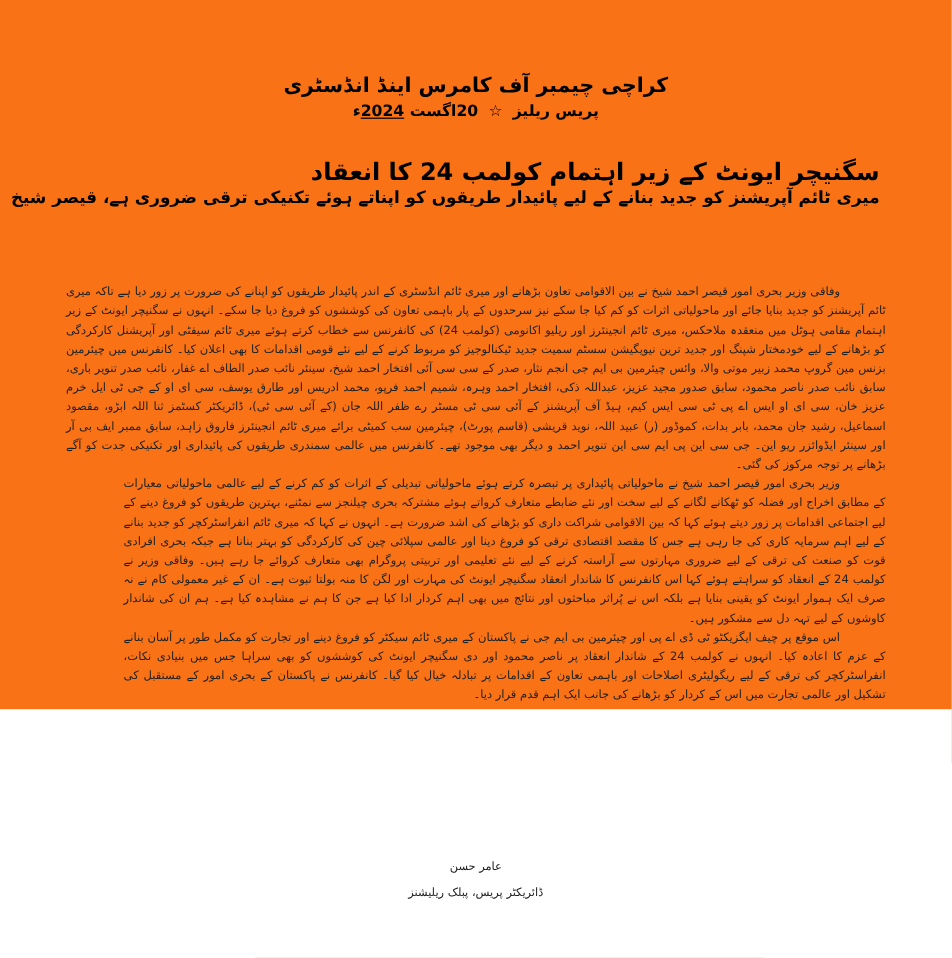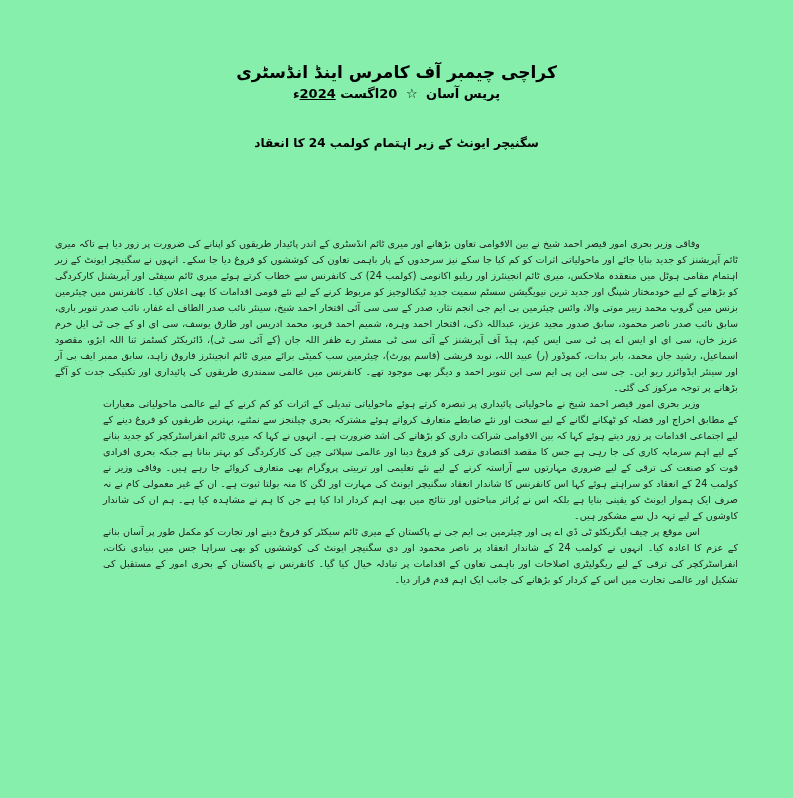--- a/index.html
+++ b/index.html
@@ -1,33 +1,33 @@
 <!DOCTYPE html>
 <html><head>
 <meta charset="utf-8">
 <style>
   html, body { margin: 0; padding: 0; background: #ffffff; }
   body { width: 793px; height: 798px; position: relative; overflow: hidden; color: #111; }
-  .page { position: absolute; left: 0; top: 0; width: 793px; height: 798px; background: #86efac; }
+  .page { position: absolute; left: 0; top: 0; width: 793px; height: 591px; background: #f97316; }
   .rtl { direction: rtl; unicode-bidi: embed; }
   .org-title {
     position: absolute; top: 62px; left: 0; width: 793px; text-align: center;
     font-family: "DejaVu Sans", sans-serif; font-weight: bold; font-size: 17px; color: #000;
   }
   .release-line {
     position: absolute; top: 86px; left: 0; width: 793px; text-align: center;
     font-family: "DejaVu Sans", sans-serif; font-weight: bold; font-size: 13px; color: #000;
   }
   .release-line .year { text-decoration: underline; text-align: center; }
   .release-line .star { font-weight: normal; margin: 0 4px; }
   .headline-block {
     position: absolute; top: 132px; left: 60px; width: 673px; text-align: center;
     font-family: "DejaVu Sans", sans-serif; font-weight: bold; color: #000;
   }
-  .headline-1 { font-size: 12px; line-height: 22px; }
+  .headline-1 { font-size: 20px; line-height: 22px; text-align: right; }
   .headline-2 { font-size: 14px; line-height: 22px; white-space: nowrap; }
   .headline-3 { font-size: 14px; line-height: 22px; }
   .body {
     position: absolute; top: 236px; left: 55px; width: 683px;
     font-family: "DejaVu Sans", sans-serif; font-size: 9.6px; line-height: 16px; color: #222;
     text-align: justify; text-align-last: right;
   }
   .body p { margin: 0 0 0 0; text-indent: 0; }
   .body p.indent { text-indent: 38px; }
   .body p + p { margin-top: 0; margin-left: 48px; }
@@ -37,30 +37,35 @@
   }
 </style>
 </head>
 <body>
 
 <div class="page">
 
   <div class="org-title rtl">کراچی چیمبر آف کامرس اینڈ انڈسٹری</div>
 
   <div class="release-line rtl">
-    <span>پریس آسان</span>
+    <span>پریس ریلیز</span>
     <span class="star">☆</span>
     <span>20اگست</span>
     <span class="year">2024</span><span>ء</span>
   </div>
 
   <div class="headline-block rtl">
     <div class="headline-1">سگنیچر ایونٹ کے زیر اہتمام کولمب 24 کا انعقاد</div>
+    <div class="headline-2">میری ٹائم آپریشنز کو جدید بنانے کے لیے پائیدار طریقوں کو اپناتے ہوئے تکنیکی ترقی ضروری ہے، قیصر شیخ</div>
   </div>
 
   <div class="body rtl">
     <p class="indent">وفاقی وزیر بحری امور قیصر احمد شیخ نے بین الاقوامی تعاون بڑھانے اور میری ٹائم انڈسٹری کے اندر پائیدار طریقوں کو اپنانے کی ضرورت پر زور دیا ہے تاکہ میری ٹائم آپریشنز کو جدید بنایا جائے اور ماحولیاتی اثرات کو کم کیا جا سکے نیز سرحدوں کے پار باہمی تعاون کی کوششوں کو فروغ دیا جا سکے۔ انہوں نے سگنیچر ایونٹ کے زیر اہتمام مقامی ہوٹل میں منعقدہ ملاحکس، میری ٹائم انجینئرز اور ریلیو اکانومی (کولمب 24) کی کانفرنس سے خطاب کرتے ہوئے میری ٹائم سیفٹی اور آپریشنل کارکردگی کو بڑھانے کے لیے خودمختار شپنگ اور جدید ترین نیویگیشن سسٹم سمیت جدید ٹیکنالوجیز کو مربوط کرنے کے لیے نئے قومی اقدامات کا بھی اعلان کیا۔ کانفرنس میں چیئرمین بزنس مین گروپ محمد زبیر موتی والا، وائس چیئرمین بی ایم جی انجم نثار، صدر کے سی سی آئی افتخار احمد شیخ، سینئر نائب صدر الطاف اے غفار، نائب صدر تنویر باری، سابق نائب صدر ناصر محمود، سابق صدور مجید عزیز، عبداللہ ذکی، افتخار احمد وہرہ، شمیم احمد فرپو، محمد ادریس اور طارق یوسف، سی ای او کے جی ٹی ایل خرم عزیز خان، سی ای او ایس اے پی ٹی سی ایس کیم، ہیڈ آف آپریشنز کے آئی سی ٹی مسٹر رے ظفر اللہ جان (کے آئی سی ٹی)، ڈائریکٹر کسٹمز ثنا اللہ ابڑو، مقصود اسماعیل، رشید جان محمد، بابر بدات، کموڈور (ر) عبید اللہ، نوید قریشی (قاسم پورٹ)، چیئرمین سب کمیٹی برائے میری ٹائم انجینئرز فاروق زاہد، سابق ممبر ایف بی آر اور سینئر ایڈوائزر ریو این۔ جی سی این پی ایم سی این تنویر احمد و دیگر بھی موجود تھے۔ کانفرنس میں عالمی سمندری طریقوں کی پائیداری اور تکنیکی جدت کو آگے بڑھانے پر توجہ مرکوز کی گئی۔</p>
     <p class="indent">وزیر بحری امور قیصر احمد شیخ نے ماحولیاتی پائیداری پر تبصرہ کرتے ہوئے ماحولیاتی تبدیلی کے اثرات کو کم کرنے کے لیے عالمی ماحولیاتی معیارات کے مطابق اخراج اور فضلہ کو ٹھکانے لگانے کے لیے سخت اور نئے ضابطے متعارف کرواتے ہوئے مشترکہ بحری چیلنجز سے نمٹنے، بہترین طریقوں کو فروغ دینے کے لیے اجتماعی اقدامات پر زور دیتے ہوئے کہا کہ بین الاقوامی شراکت داری کو بڑھانے کی اشد ضرورت ہے۔ انہوں نے کہا کہ میری ٹائم انفراسٹرکچر کو جدید بنانے کے لیے اہم سرمایہ کاری کی جا رہی ہے جس کا مقصد اقتصادی ترقی کو فروغ دینا اور عالمی سپلائی چین کی کارکردگی کو بہتر بنانا ہے جبکہ بحری افرادی قوت کو صنعت کی ترقی کے لیے ضروری مہارتوں سے آراستہ کرنے کے لیے نئے تعلیمی اور تربیتی پروگرام بھی متعارف کروائے جا رہے ہیں۔ وفاقی وزیر نے کولمب 24 کے انعقاد کو سراہتے ہوئے کہا اس کانفرنس کا شاندار انعقاد سگنیچر ایونٹ کی مہارت اور لگن کا منہ بولتا ثبوت ہے۔ ان کے غیر معمولی کام نے نہ صرف ایک ہموار ایونٹ کو یقینی بنایا ہے بلکہ اس نے پُراثر مباحثوں اور نتائج میں بھی اہم کردار ادا کیا ہے جن کا ہم نے مشاہدہ کیا ہے۔ ہم ان کی شاندار کاوشوں کے لیے تہہ دل سے مشکور ہیں۔</p>
     <p class="indent">اس موقع پر چیف ایگزیکٹو ٹی ڈی اے پی اور چیئرمین بی ایم جی نے پاکستان کے میری ٹائم سیکٹر کو فروغ دینے اور تجارت کو مکمل طور پر آسان بنانے کے عزم کا اعادہ کیا۔ انہوں نے کولمب 24 کے شاندار انعقاد پر ناصر محمود اور دی سگنیچر ایونٹ کی کوششوں کو بھی سراہا جس میں بنیادی نکات، انفراسٹرکچر کی ترقی کے لیے ریگولیٹری اصلاحات اور باہمی تعاون کے اقدامات پر تبادلہ خیال کیا گیا۔ کانفرنس نے پاکستان کے بحری امور کے مستقبل کی تشکیل اور عالمی تجارت میں اس کے کردار کو بڑھانے کی جانب ایک اہم قدم قرار دیا۔</p>
   </div>
 
+  <div class="signature rtl">
+    <div>عامر حسن</div>
+    <div>ڈائریکٹر پریس، پبلک ریلیشنز</div>
+  </div>
 
 </div>
 
 </body></html>

